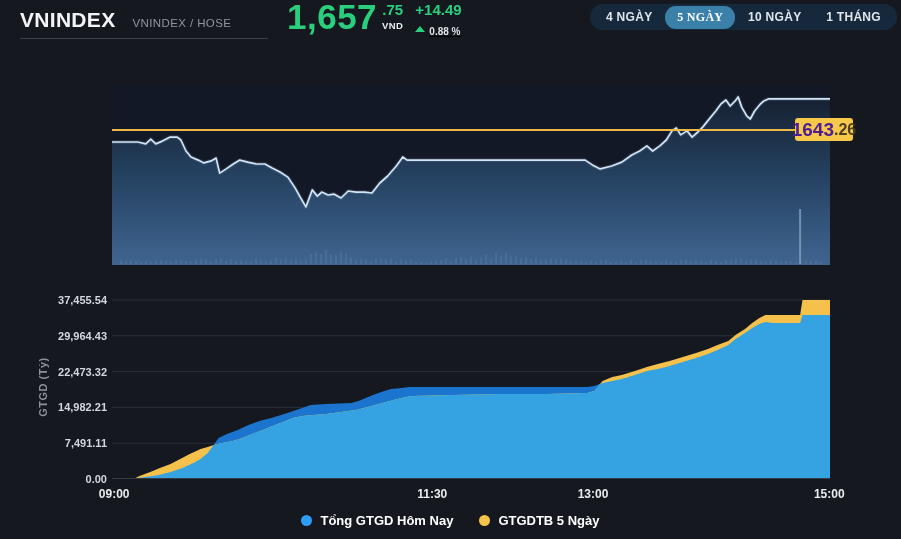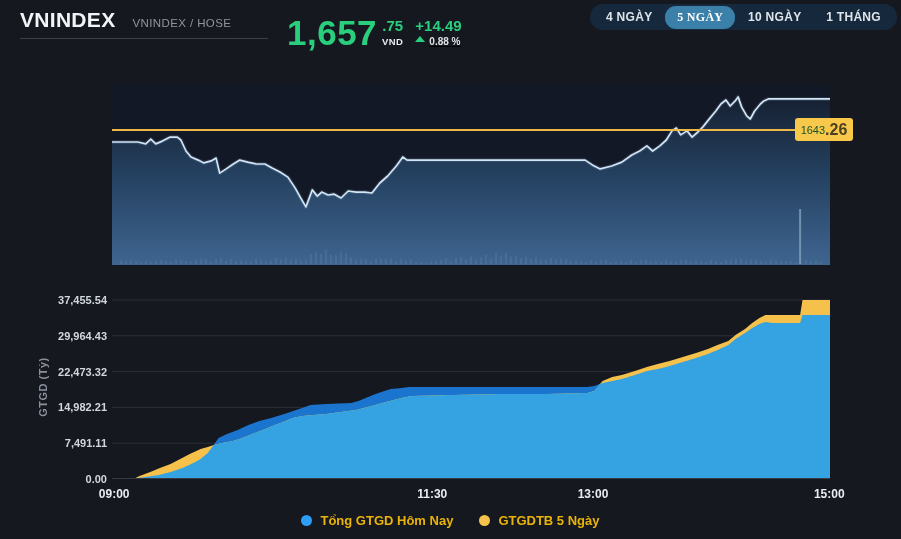--- a/index.html
+++ b/index.html
@@ -7,61 +7,61 @@
     position:relative;width:901px;height:539px;overflow:hidden;
     background:#15181f;
     font-family:"Liberation Sans","DejaVu Sans",sans-serif;
     -webkit-font-smoothing:antialiased;
   }
   
   .title-block{position:absolute;left:20px;top:8px;display:flex;align-items:baseline;gap:9px;}
   .symbol{font-size:21px;font-weight:700;color:#f2f4f7;letter-spacing:.3px;}
   .subtitle{font-size:11.5px;font-weight:400;color:#8f959e;letter-spacing:.4px;margin-left:8px;}
   .title-divider{position:absolute;left:20px;top:38px;width:248px;height:1px;background:#3a3f48;}
-  .price-block{position:absolute;left:287px;top:16px;display:flex;align-items:flex-start;}
+  .price-block{position:absolute;left:287px;top:0;display:flex;align-items:flex-start;}
   .price-main{font-size:35px;line-height:34px;font-weight:700;color:#29cf7d;letter-spacing:.5px;}
   .price-sub{display:flex;flex-direction:column;margin-left:5px;margin-top:3px;}
   .price-frac{font-size:15px;font-weight:700;color:#29cf7d;line-height:14px;text-align:center;}
   .price-cur{font-size:9.5px;font-weight:700;color:#e8ecf1;letter-spacing:.4px;margin-top:3px;}
   .change-col{display:flex;flex-direction:column;margin-left:12px;margin-top:3px;}
   .change-abs{font-size:15px;font-weight:700;color:#29cf7d;line-height:14px;}
-  .change-row{display:flex;gap:4px;margin-top:3px;text-decoration:underline;}
+  .change-row{display:flex;gap:4px;margin-top:9px;text-decoration:underline;}
   .up-arrow{width:0;height:0;border-left:5px solid transparent;border-right:5px solid transparent;border-bottom:6px solid #29cf7d;}
   .change-pct{font-size:10px;font-weight:700;color:#dfe3e8;}
   .range-group{
     position:absolute;left:590px;top:4px;width:307px;height:26px;border-radius:13px;
     background:#16293c;display:flex;align-items:center;justify-content:space-between;padding:0 4px;box-sizing:border-box;
   }
   .range-btn{
     border:none;background:transparent;color:#dfe5ea;font-family:inherit;
     font-size:12px;font-weight:700;letter-spacing:.3px;padding:4px 12px;border-radius:11px;cursor:pointer;white-space:nowrap;
   }
   .range-btn.active{background:#3b80a8;color:#fff;font-family:Liberation Serif, serif;}
   
   .price-chart{position:absolute;left:112px;top:85px;}
   .ref-line{position:absolute;left:112px;top:129px;width:741px;height:2px;background:#edb845;}
   .ref-label{
     position:absolute;left:795px;top:118px;width:58px;height:23px;border-radius:3px;background:#f8c84a;
     display:flex;align-items:center;justify-content:center;
   }
-  .ref-label .main{font-size:11px;font-weight:400;color:#14532d;}
+  .ref-label .main{font-size:19px;font-weight:700;color:#4c1d95;}
   .ref-label .frac{font-size:16px;font-weight:700;color:#4a3f22;}
   
   .vol-chart{position:absolute;left:112px;top:296px;}
   .ytick{position:absolute;right:794px;width:100px;text-align:right;font-size:11px;font-weight:700;color:#d2d7de;line-height:14px;}
   .xtick{position:absolute;top:487px;width:48px;text-align:center;font-size:12px;font-weight:700;color:#e9ecf0;}
   .y-axis-title{
     position:absolute;left:-3px;top:381px;width:92px;text-align:center;
     font-size:11px;font-weight:700;color:#8b919c;transform:rotate(-90deg);letter-spacing:.5px;
   }
   
   .legend{position:absolute;left:0;top:513px;width:901px;display:flex;justify-content:center;gap:26px;}
   .legend-item{display:flex;align-items:center;gap:8px;}
   .legend-dot{width:11px;height:11px;border-radius:50%;}
-  .legend-label{font-size:13px;font-weight:600;color:#eab308;}
+  .legend-label{font-size:13px;font-weight:600;color:#ffffff;}
 </style>
 </head>
 <body>
 
 <div class="app">
 
   <div class="title-block">
     <span class="symbol">VNINDEX</span>
     <span class="subtitle">VNINDEX / HOSE</span>
   </div>

